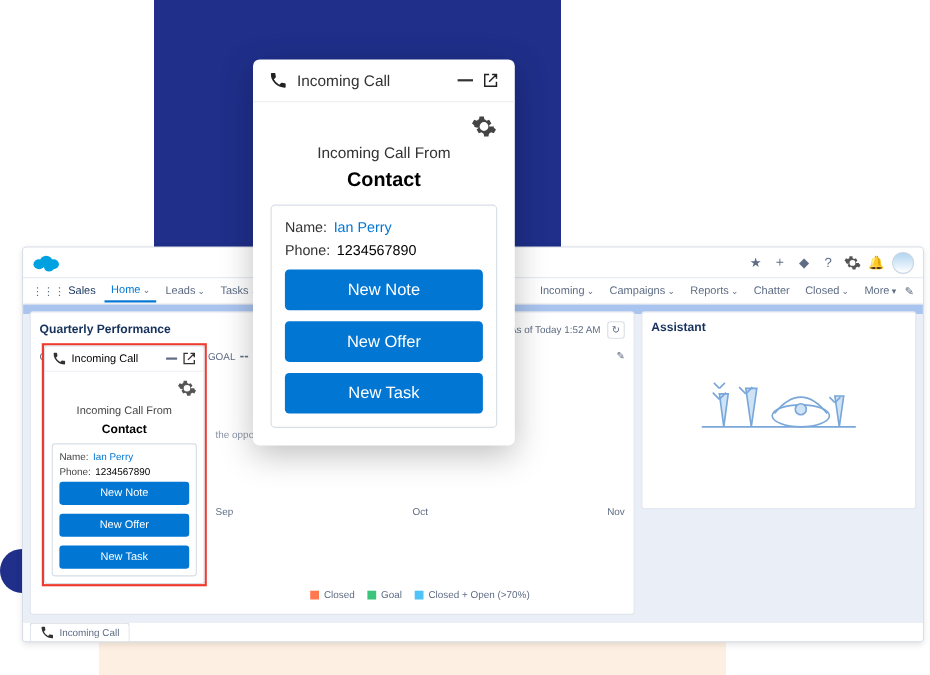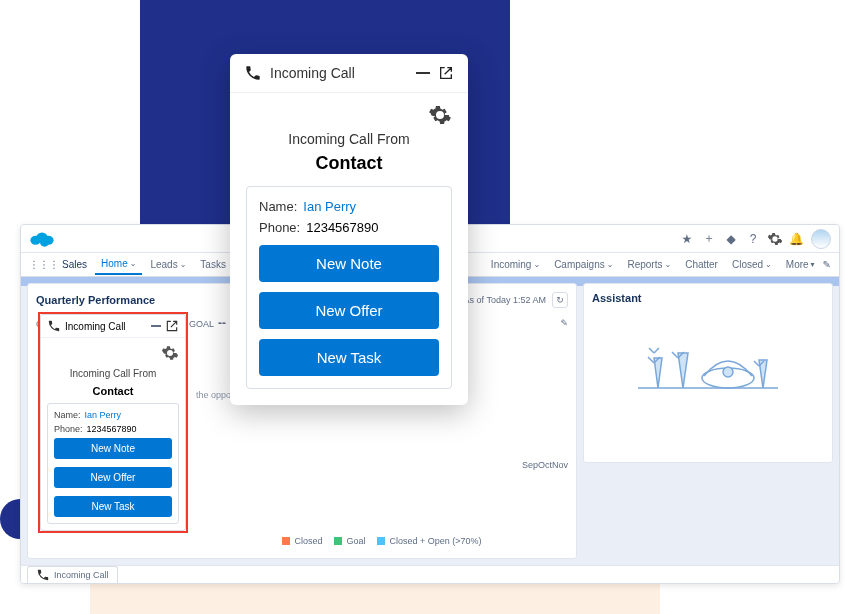--- a/index.html
+++ b/index.html
@@ -169,21 +169,21 @@
   .qp-stats .pencil { margin-left: auto; color: #5e6c84; }
 
   .qp-chart {
     position: relative;
     height: 70px;
     margin-top: 60px;
     padding-left: 160px;
   }
   .qp-chart .months {
     display: flex;
-    justify-content: flex-end;
+    justify-content: space-between;
     font-size: 9px;
     color: #5e6c84;
   }
   .qp-legend {
     display:flex; gap:12px; font-size:9px; color:#5e6c84; justify-content:center; margin-top:6px;
     padding-left:160px;
   }
   .legend-item { display:flex; align-items:center; gap:4px; }
   .sw { width:8px; height:8px; display:inline-block; }
 

